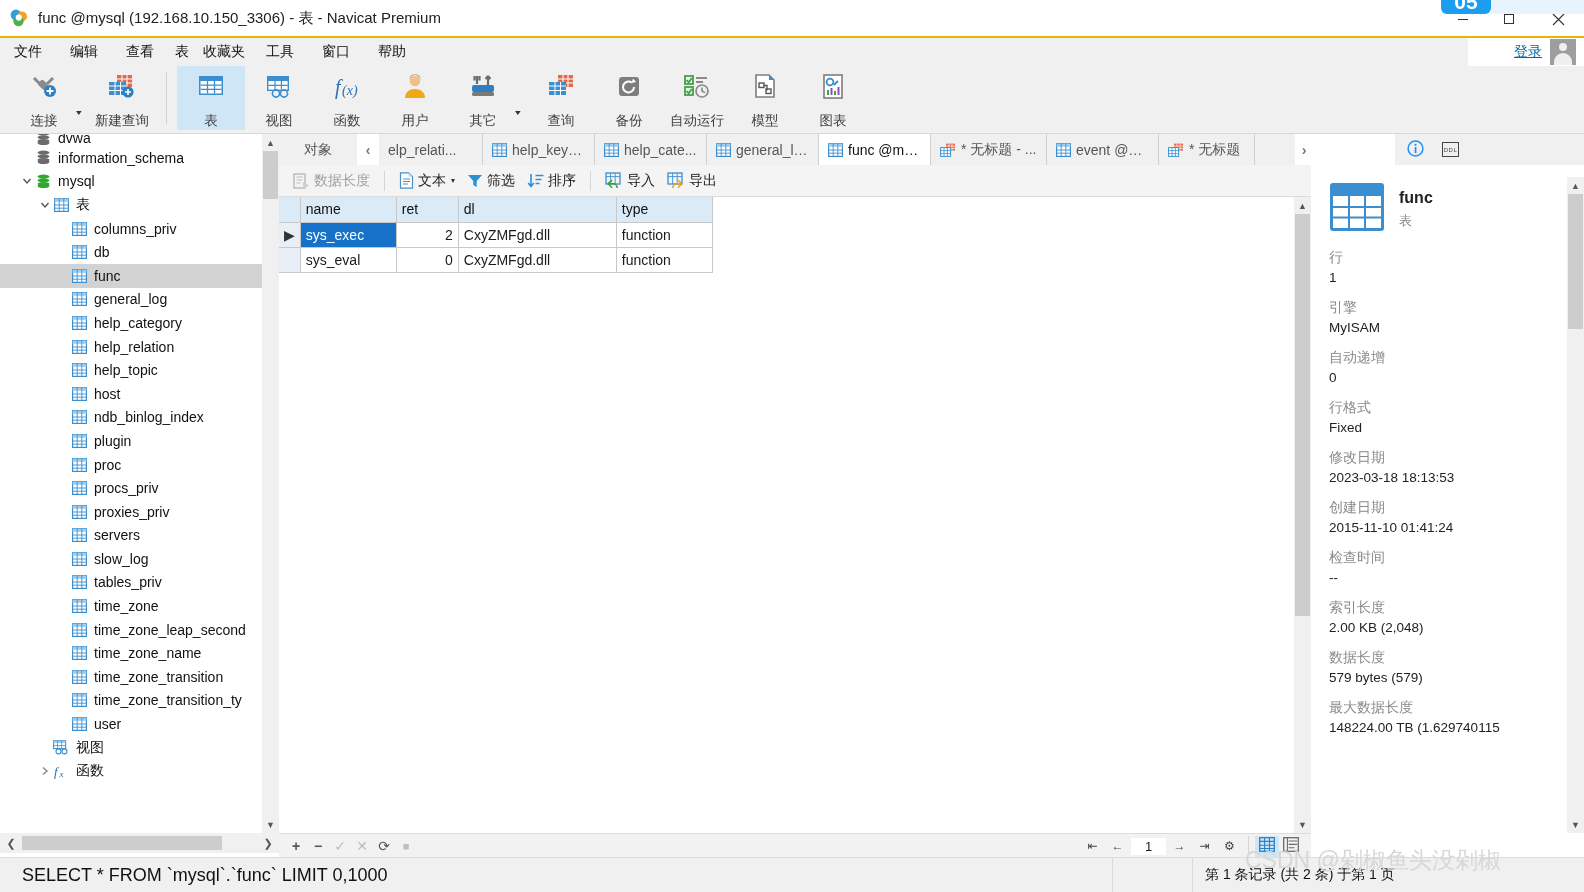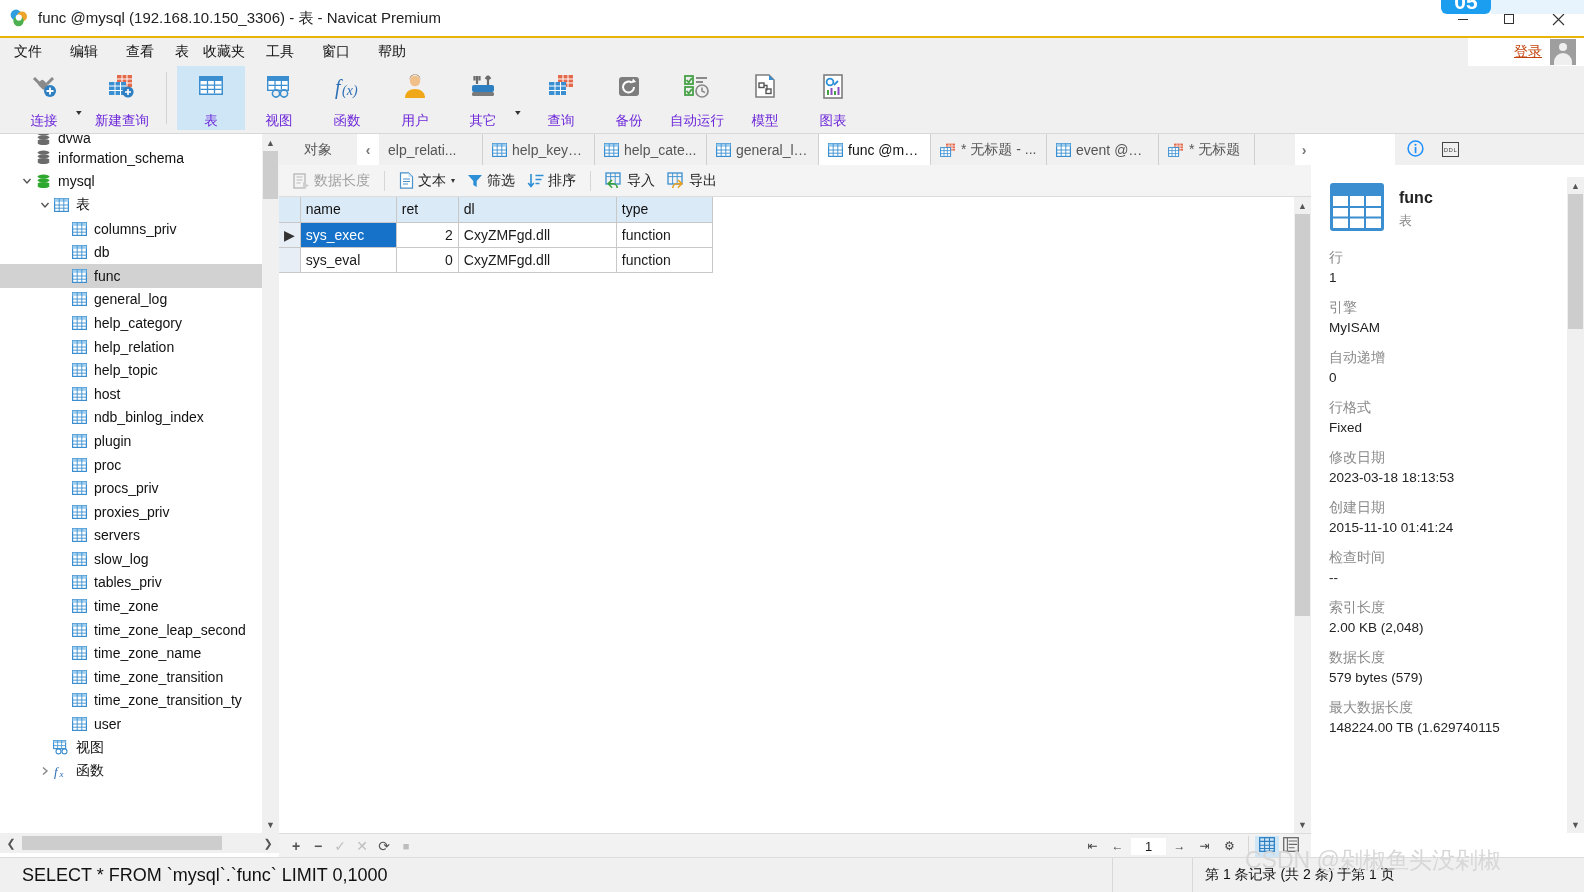--- a/index.html
+++ b/index.html
@@ -42,35 +42,35 @@
   }
 
   
   .menubar{
     position:absolute; left:0; top:38px; width:1468px; height:28px;
     background:#f0f0f0; display:flex; align-items:center;
   }
   .menu-item{ padding:3px 14px; font-size:14px; color:#111; white-space:nowrap; }
   .menu-item.tight{ padding:3px 7px; }
   .login-area{ position:absolute; right:8px; top:38px; height:28px; display:flex; align-items:center; }
-  .login-link{ font-size:14px; color:#c2410c; text-decoration:underline; margin-right:8px; }
+  .login-link{ font-size:14px; color:#0369a1; text-decoration:underline; margin-right:8px; }
   .avatar{ width:26px; height:26px; background:#9e9e9e; position:relative; overflow:hidden; }
   .avatar:before{ content:""; position:absolute; left:9px; top:4px; width:8px; height:8px; border-radius:50%; background:#efefef; }
   .avatar:after{ content:""; position:absolute; left:4px; top:14px; width:18px; height:12px; border-radius:9px 9px 0 0; background:#efefef; }
 
   
   .ribbon{
     position:absolute; left:0; top:66px; width:1584px; height:68px;
     background:#f0f0f0; border-bottom:1px solid #d8d8d8;
     display:flex; align-items:flex-start; padding-left:10px;
   }
   .rb{ width:68px; height:64px; display:flex; flex-direction:column;
        align-items:center; justify-content:flex-start; padding-top:5px; }
   .rb .ic{ height:34px; display:flex; align-items:center; justify-content:center; }
-  .rb .lb{ font-size:13.5px; color:#6d28d9; margin-top:9px; white-space:nowrap; }
+  .rb .lb{ font-size:13.5px; color:#404040; margin-top:9px; white-space:nowrap; }
   .rb.active{ background:#cfe6f7; }
   .rb.sep{ width:1px; height:52px; background:#d2d2d2; margin:6px 10px 0 10px; padding:0; }
   .caret{ width:10px; align-self:center; margin-top:26px; font-size:8px; color:#333; }
   .caret span{ display:block; transform:scaleX(1.4); }
 
   
   .sidebar{
     position:absolute; left:0; top:134px; width:262px; height:699px;
     background:#ffffff; overflow:hidden;
   }

